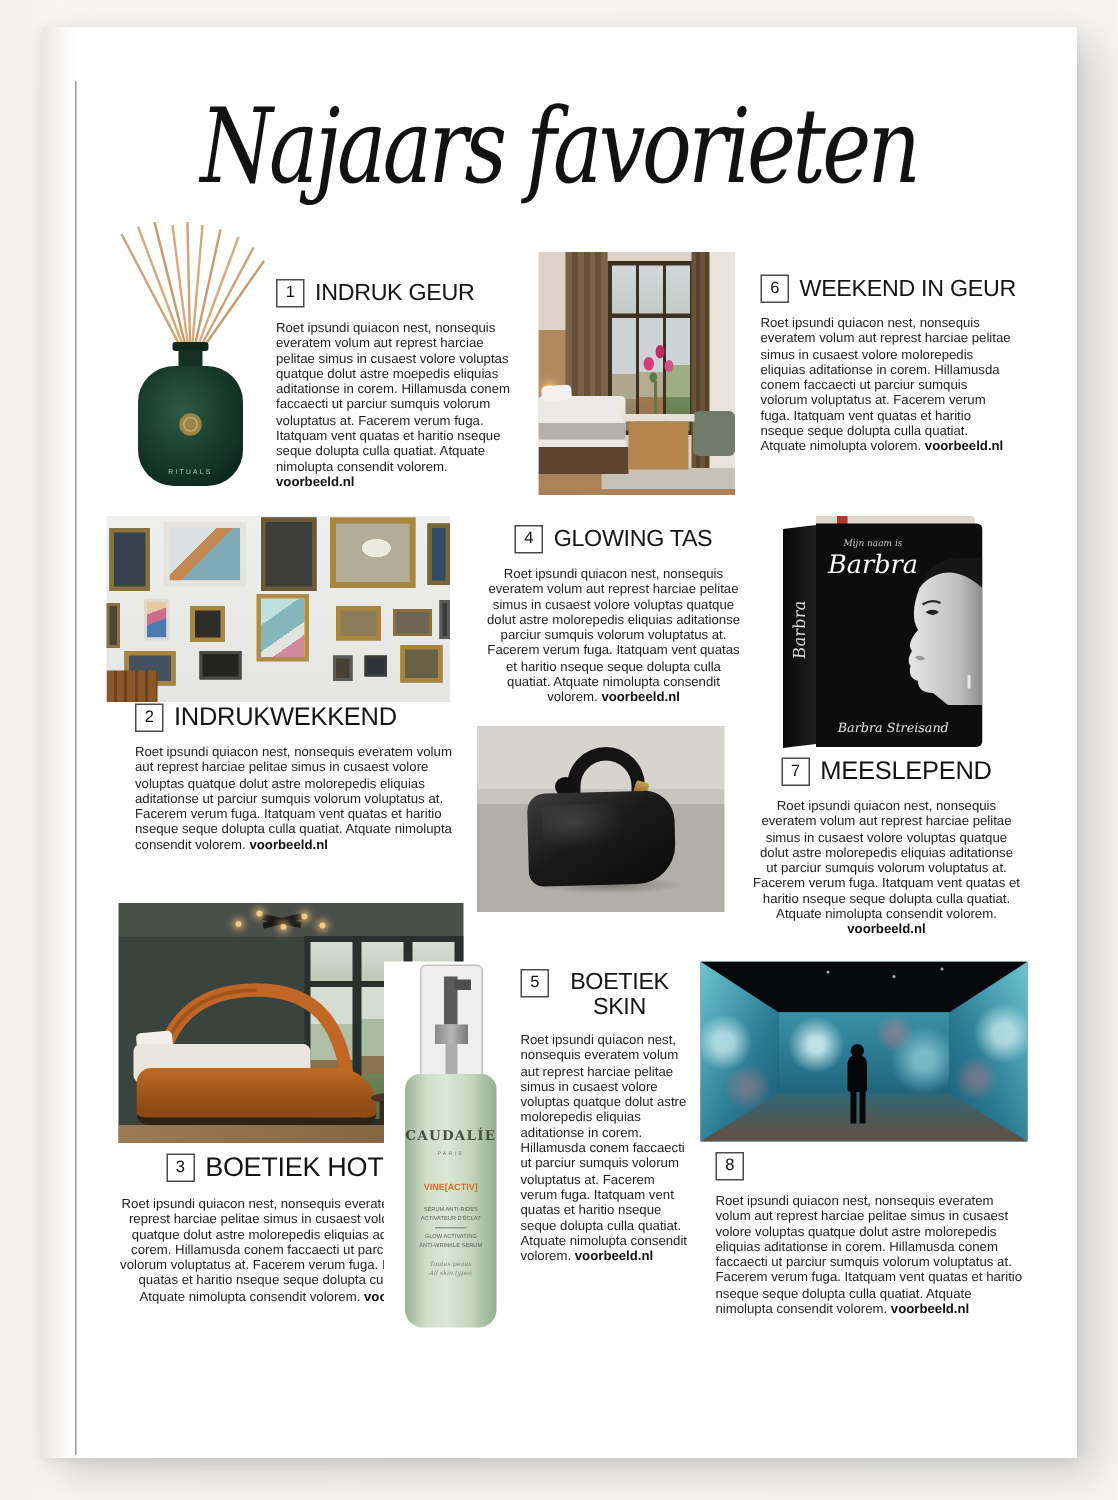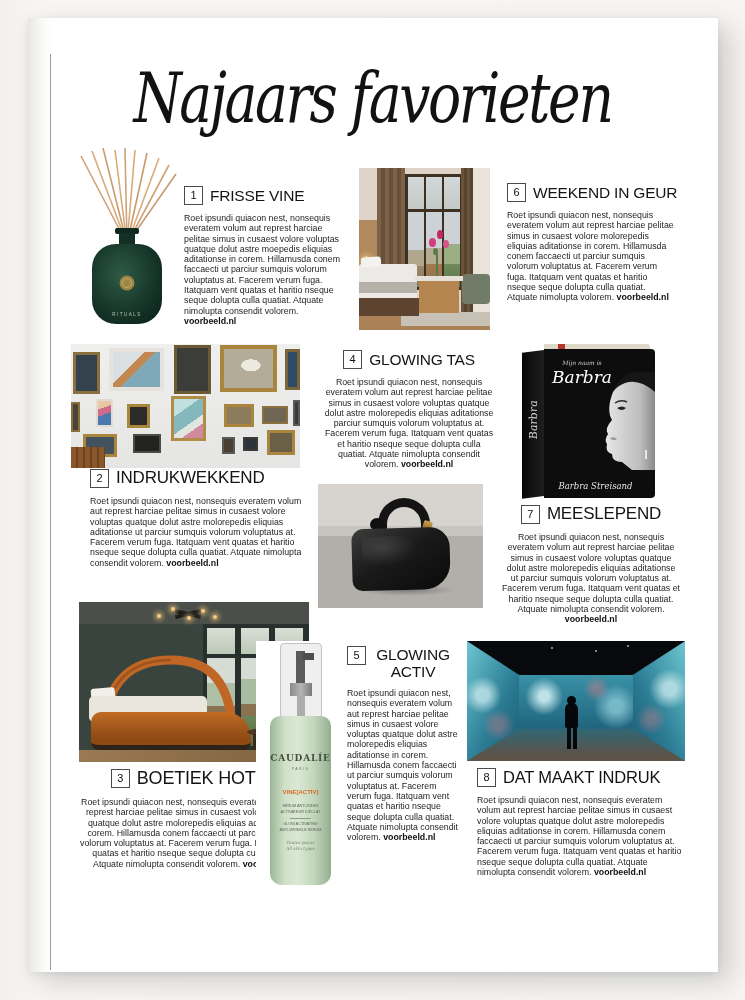--- a/index.html
+++ b/index.html
@@ -60,21 +60,21 @@
       <rect x="24" y="96" width="70" height="80" rx="24" fill="url(#gbottle)"></rect>
       <circle cx="59" cy="135" r="7.5" fill="#a78a47" opacity=".92"></circle>
       <circle cx="59" cy="135" r="4.5" fill="none" stroke="#cdb376" stroke-width=".8"></circle>
       <text x="59" y="168" text-anchor="middle" font-size="4.5" letter-spacing="1.5" fill="#b9c7bd" font-family="Liberation Sans,sans-serif">RITUALS</text>
     </svg>
   </div>
 
   <div class="item" style="left:184px;top:186px;width:161px;">
     <div class="ihead">
       <span class="num">1</span>
-      <span class="ititle">FRISSE VINE</span>
+      <span class="ititle">INDRUK GEUR</span>
     </div>
     <p><span>Roet ipsundi quiacon nest, nonsequis everatem volum aut represt harciae pelitae simus in cusaest volore voluptas quatque dolut astre moepedis eliquias aditationse in corem. Hillamusda conem faccaecti ut parciur sumquis volorum voluptatus at. Facerem verum fuga. Itatquam vent quatas et haritio nseque seque dolupta culla quatiat. Atquate nimolupta consendit volorem.</span> <b class="link">voorbeeld.nl</b></p>
   </div>
 
   <div class="ph" style="left:359px;top:168px;width:131px;height:162px;background:#ddd3c8;">
     <div class="a" style="left:0;top:52px;width:22px;height:46px;background:#b08a5e;"></div>
     <div class="dot" style="left:4px;top:88px;width:7px;height:7px;background:radial-gradient(#ffe3ae,#e8a95b);box-shadow:0 0 6px 2px rgba(255,210,140,.6);"></div>
     <div class="a" style="left:18px;top:0;width:28px;height:150px;background:repeating-linear-gradient(90deg,#7c6248 0 4px,#675138 4px 8px);"></div>
     <div class="a" style="left:46px;top:6px;width:58px;height:116px;background:#3f3122;padding:0;">
       <div class="a" style="left:3px;top:3px;width:16px;height:32px;background:linear-gradient(180deg,#d2d8da,#c4cac6);"></div>
@@ -249,21 +249,21 @@
     <div class="a" style="left:34px;top:177px;width:21px;height:1px;background:#8aa086;"></div>
     <div class="a" style="left:14px;top:181px;width:61px;text-align:center;font-size:3.8px;color:#5a655a;">GLOW ACTIVATING</div>
     <div class="a" style="left:14px;top:187px;width:61px;text-align:center;font-size:3.8px;color:#5a655a;">ANTI-WRINKLE SERUM</div>
     <div class="a serif-i" style="left:14px;top:199px;width:61px;text-align:center;font-size:4.2px;color:#7a857a;">Toutes peaux</div>
     <div class="a serif-i" style="left:14px;top:205px;width:61px;text-align:center;font-size:4.2px;color:#7a857a;">All skin types</div>
   </div>
 
   <div class="item wrap" style="left:347px;top:646px;width:116px;">
     <div class="ihead">
       <span class="num">5</span>
-      <span class="ititle">GLOWING ACTIV</span>
+      <span class="ititle">BOETIEK SKIN</span>
     </div>
     <p><span>Roet ipsundi quiacon nest, nonsequis everatem volum aut represt harciae pelitae simus in cusaest volore voluptas quatque dolut astre molorepedis eliquias aditationse in corem. Hillamusda conem faccaecti ut parciur sumquis volorum voluptatus at. Facerem verum fuga. Itatquam vent quatas et haritio nseque seque dolupta culla quatiat. Atquate nimolupta consendit volorem.</span> <b class="link">voorbeeld.nl</b></p>
   </div>
 
   <div class="ph" style="left:467px;top:641px;width:218px;height:120px;background:#1d5a74;">
     <div class="a" style="left:0;top:84px;width:218px;height:36px;background:linear-gradient(180deg,#2a6a7a,#5d5248 85%);"></div>
     <div class="a" style="left:52px;top:32px;width:114px;height:56px;background:radial-gradient(circle at 22% 42%,rgba(216,242,246,.85) 0 5%,transparent 20%),radial-gradient(circle at 68% 28%,rgba(205,125,135,.45) 0 4%,transparent 15%),radial-gradient(circle at 85% 60%,rgba(170,228,236,.6) 0 6%,transparent 22%),linear-gradient(180deg,#3a93a8,#20647e);"></div>
     <div class="a" style="left:0;top:0;width:52px;height:120px;clip-path:polygon(0 0,100% 27%,100% 73%,0 100%);background:radial-gradient(circle at 30% 45%,rgba(216,242,246,.7) 0 8%,transparent 25%),radial-gradient(circle at 60% 70%,rgba(205,125,135,.4) 0 5%,transparent 18%),linear-gradient(115deg,#6cc6d0,#2a7b93 60%,#1d5a74);"></div>
     <div class="a" style="left:166px;top:0;width:52px;height:120px;clip-path:polygon(100% 0,0 27%,0 73%,100% 100%);background:radial-gradient(circle at 70% 40%,rgba(216,242,246,.7) 0 8%,transparent 25%),radial-gradient(circle at 35% 65%,rgba(205,125,135,.4) 0 5%,transparent 18%),linear-gradient(245deg,#6cc6d0,#2a7b93 60%,#1d5a74);"></div>
     <div class="a" style="left:0;top:0;width:218px;height:34px;clip-path:polygon(0 0,100% 0,76% 100%,24% 100%);background:#07090d;"></div>
@@ -272,18 +272,17 @@
     <div class="dot" style="left:160px;top:4px;width:2px;height:2px;background:#9fb7c7;"></div>
     <div class="dot" style="left:100px;top:55px;width:9px;height:9px;background:#05070a;"></div>
     <div class="a" style="left:98px;top:62px;width:13px;height:25px;background:#05070a;border-radius:6px 6px 2px 2px;"></div>
     <div class="a" style="left:100px;top:86px;width:4px;height:22px;background:#05070a;"></div>
     <div class="a" style="left:106px;top:86px;width:4px;height:22px;background:#05070a;"></div>
   </div>
 
   <div class="item" style="left:477px;top:768px;width:206px;">
     <div class="ihead">
       <span class="num">8</span>
-      <span class="ititle" style="font-size:16.5px;">DAT MAAKT INDRUK</span>
     </div>
     <p><span>Roet ipsundi quiacon nest, nonsequis everatem volum aut represt harciae pelitae simus in cusaest volore voluptas quatque dolut astre molorepedis eliquias aditationse in corem. Hillamusda conem faccaecti ut parciur sumquis volorum voluptatus at. Facerem verum fuga. Itatquam vent quatas et haritio nseque seque dolupta culla quatiat. Atquate nimolupta consendit volorem.</span> <b class="link">voorbeeld.nl</b></p>
   </div>
 
 </div>
 
 </body></html>

